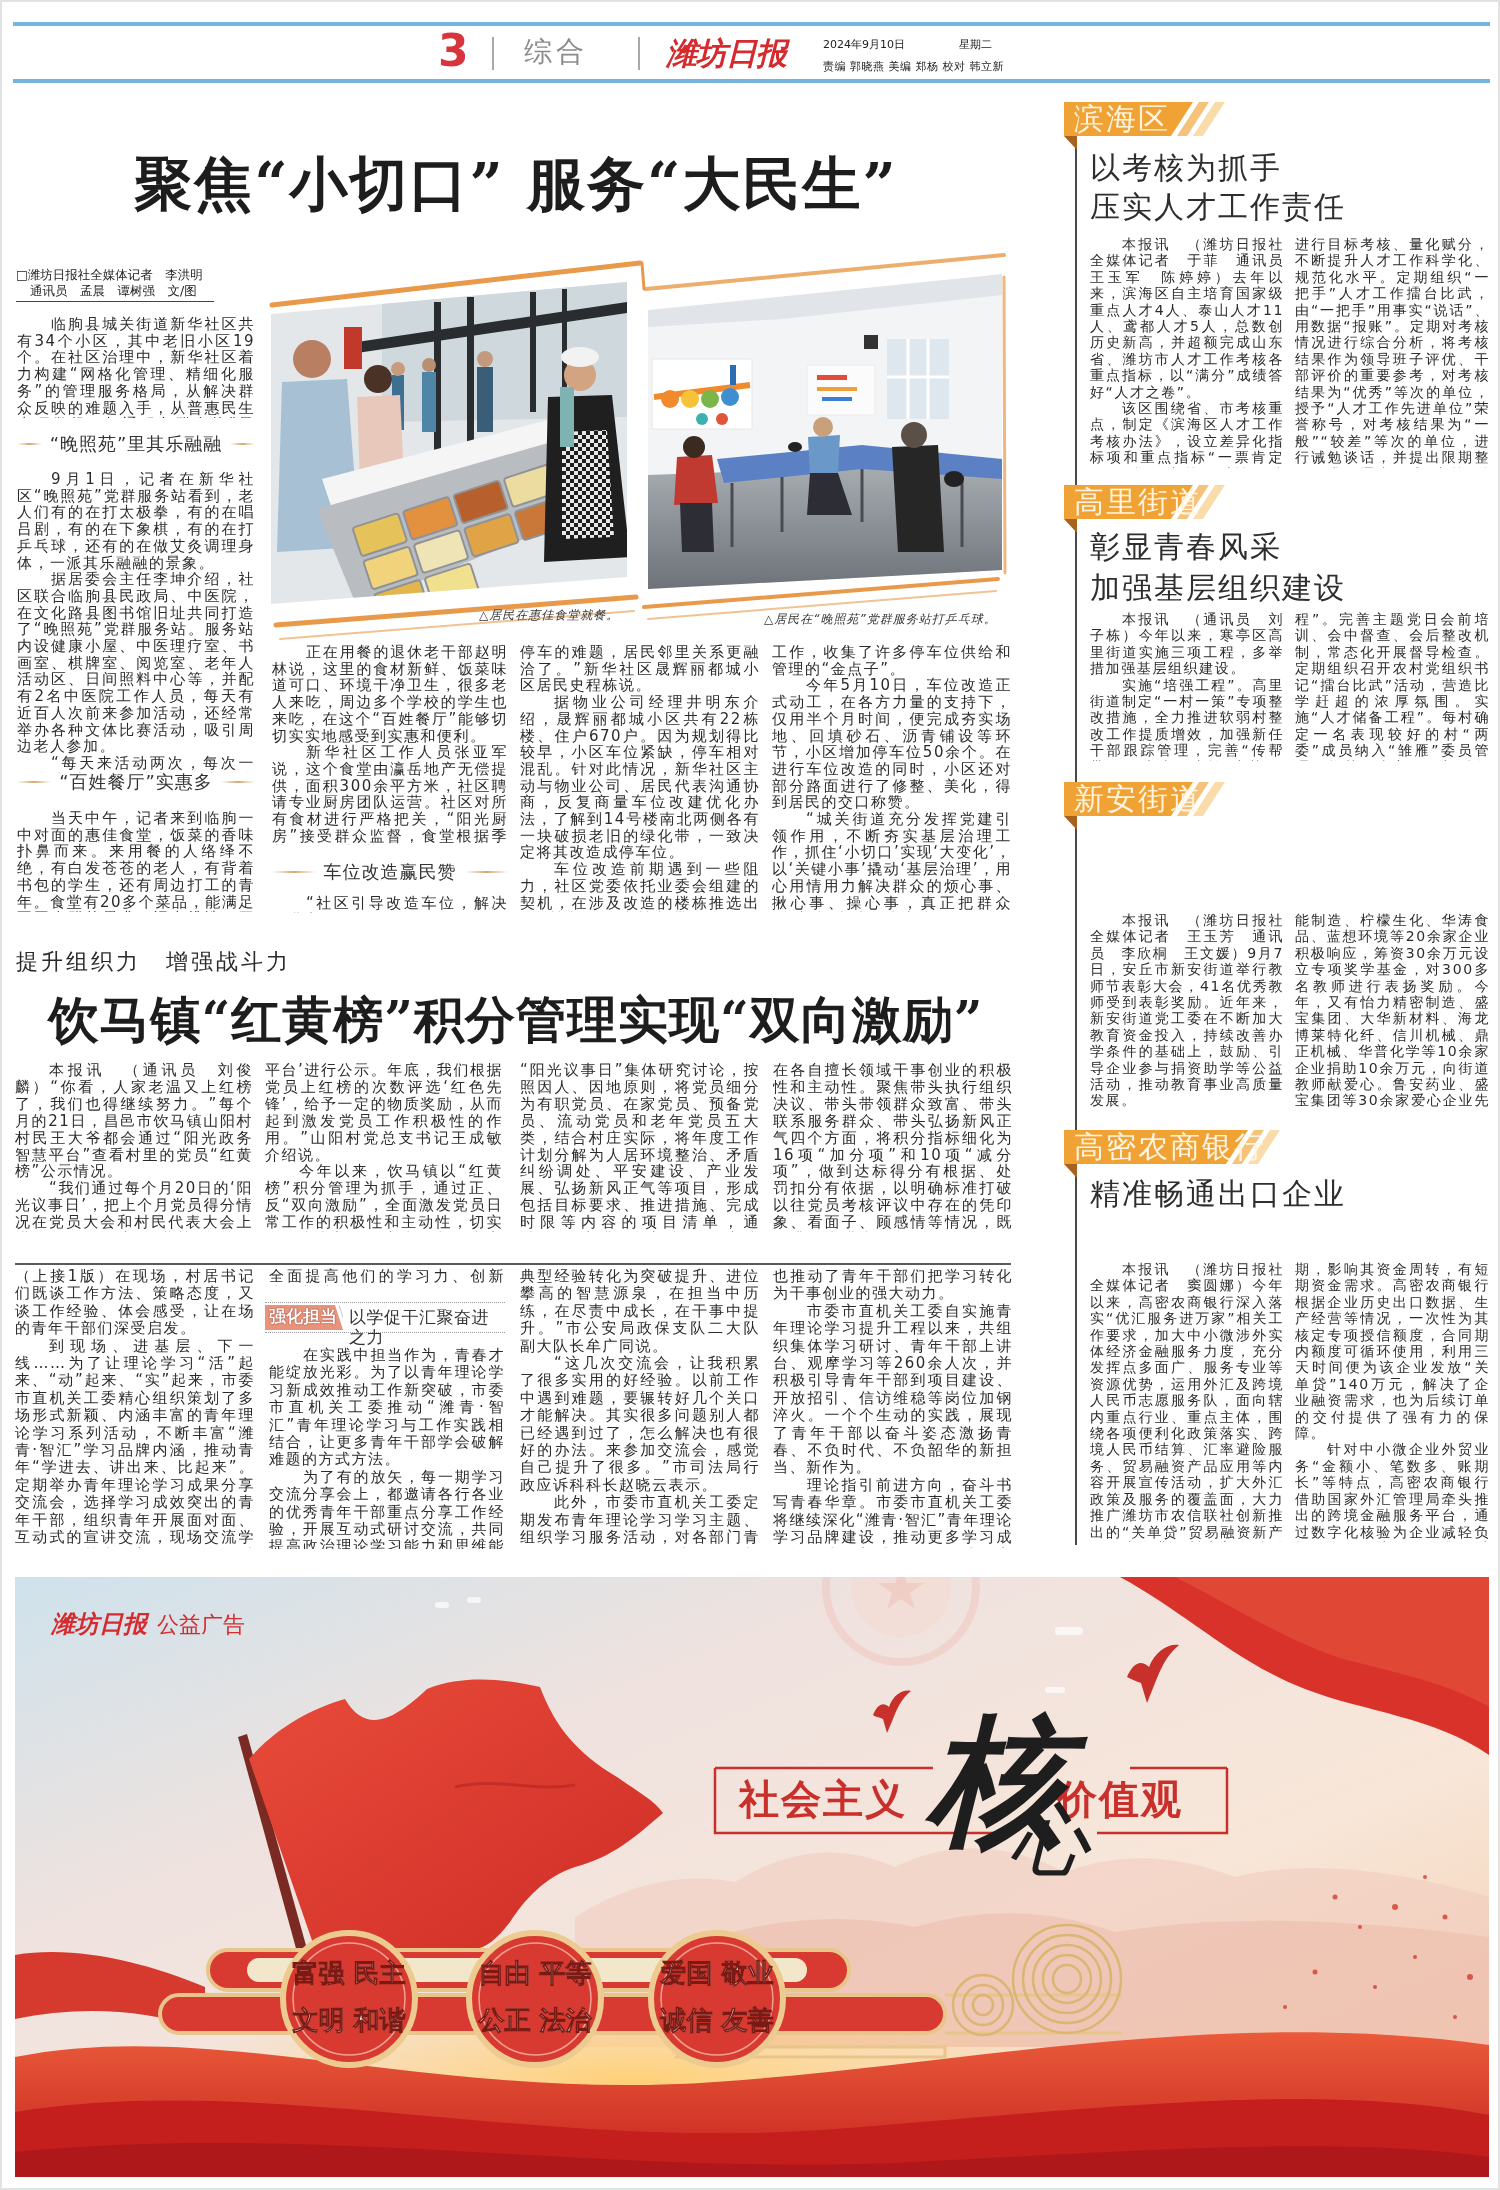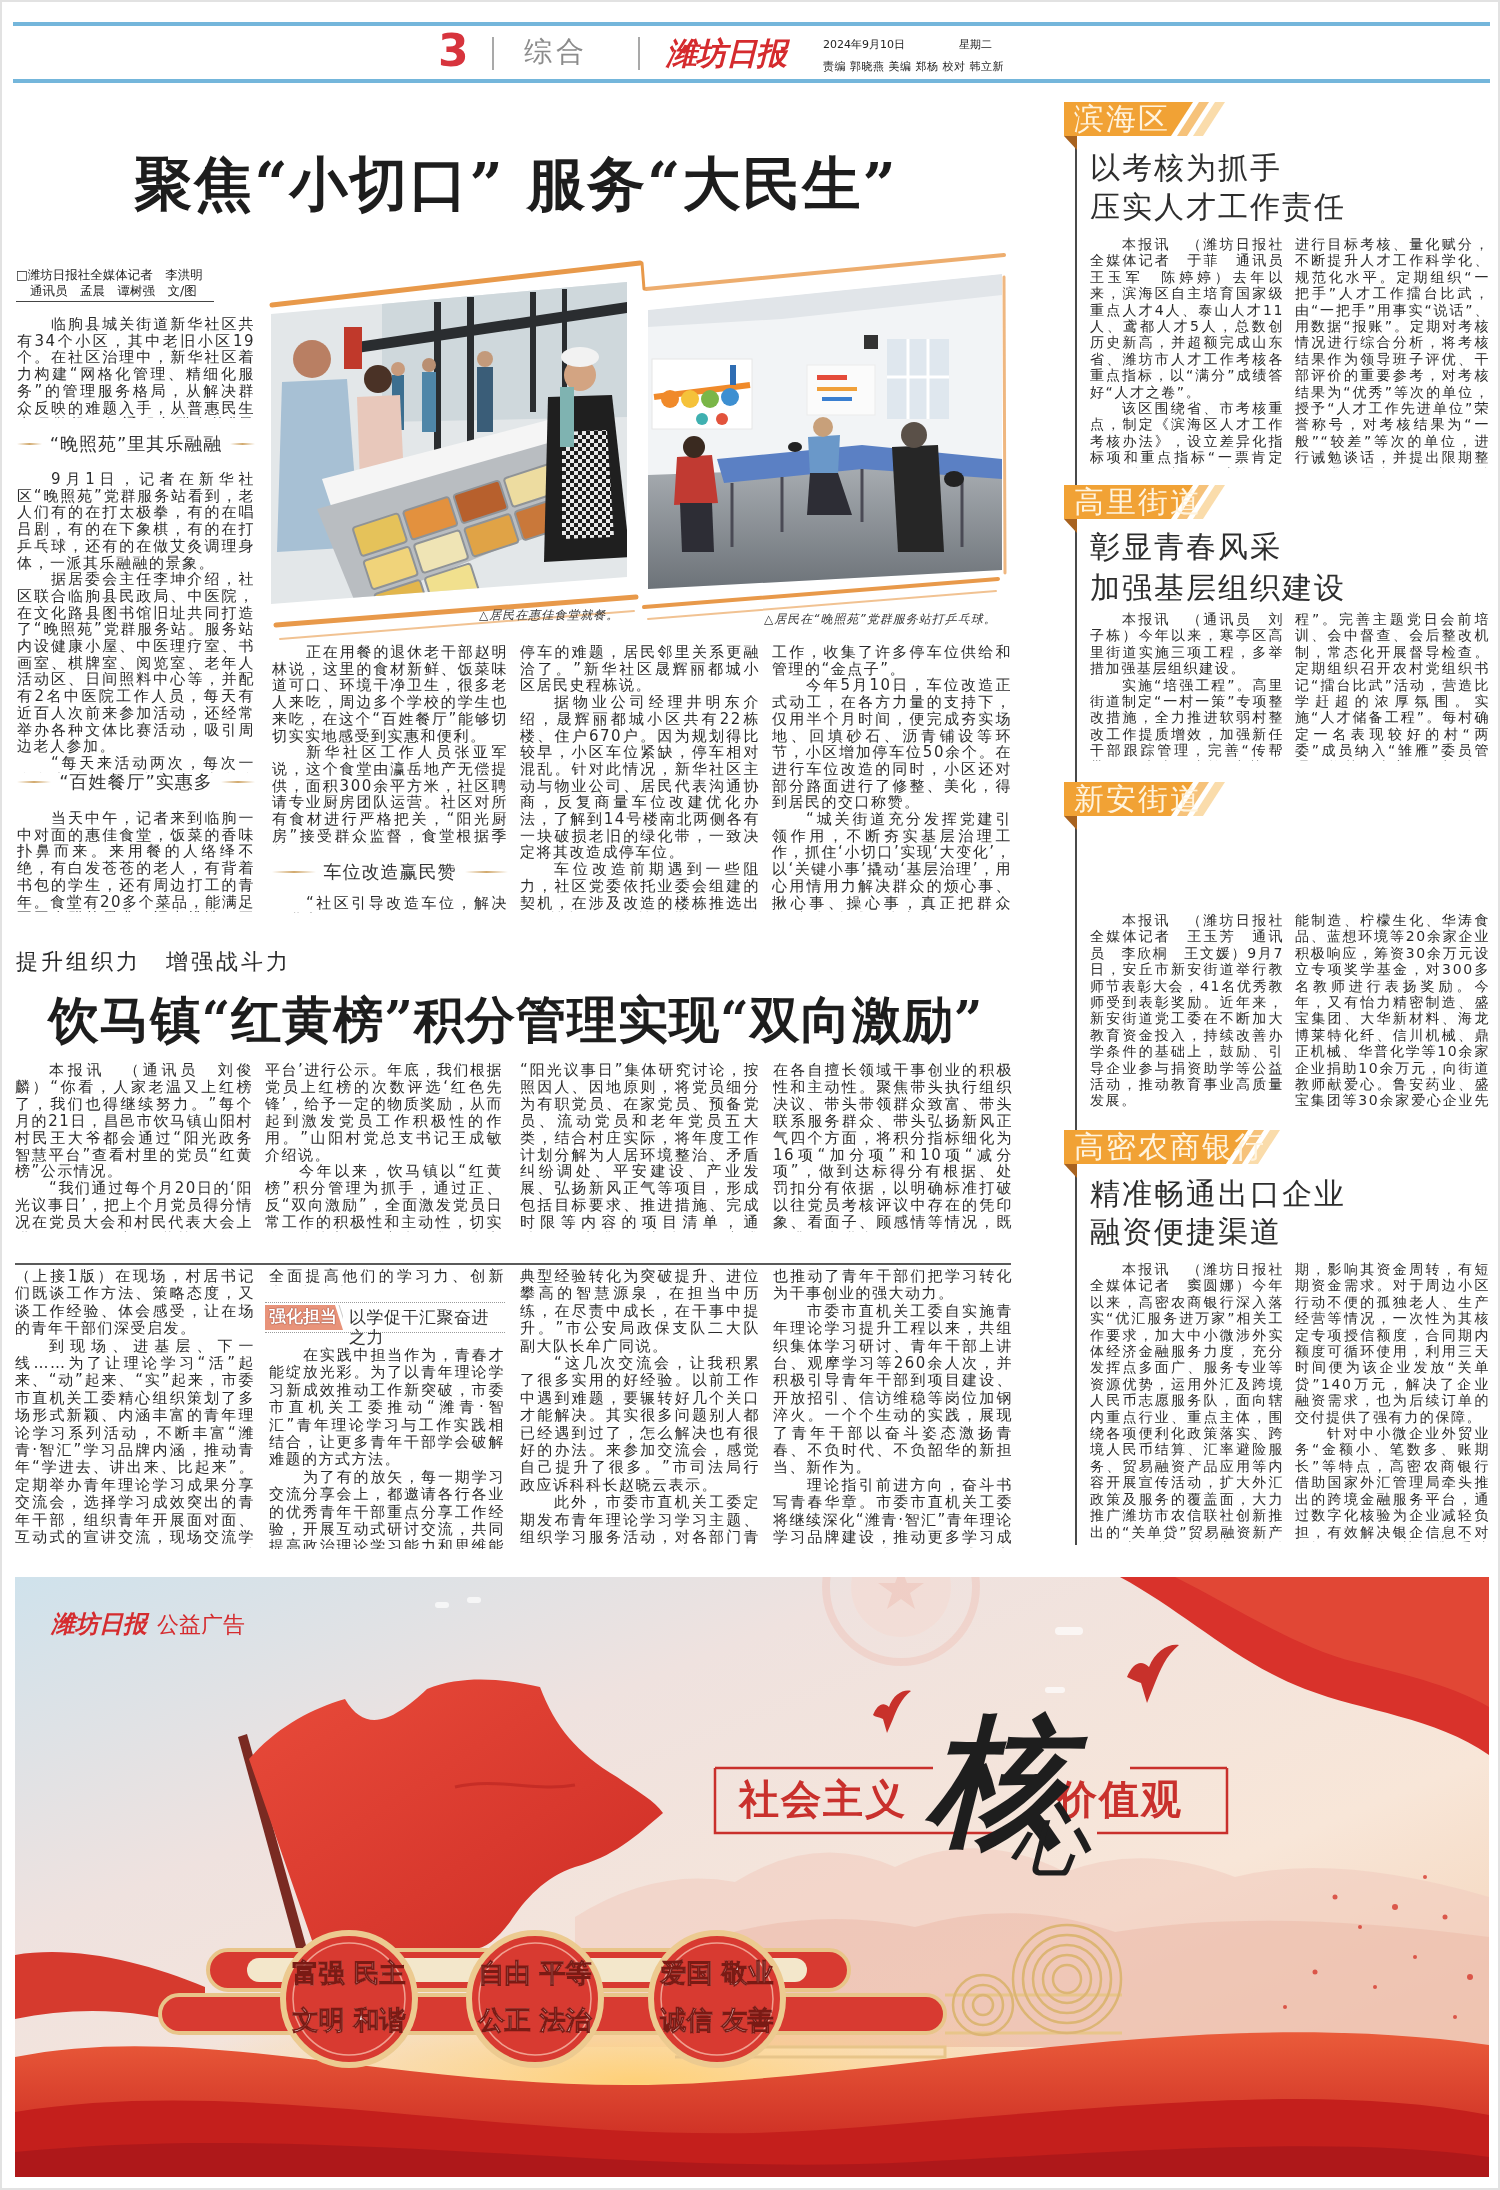--- a/index.html
+++ b/index.html
@@ -340,27 +340,26 @@
   <div class="sb-tab" style="top:1128px;width:220px">
     <svg width="220" height="48" viewBox="0 0 220 48">
       <polygon points="0,0 184,0 162,34 0,34" fill="#f1a235"></polygon>
       <polygon points="190,0 200,0 178,34 168,34" fill="#f6c27a"></polygon>
       <polygon points="206,0 216,0 194,34 184,34" fill="#fadcab"></polygon>
       <polygon points="0,34 13,34 13,48" fill="#a8621f"></polygon>
     </svg>
     <span class="lbl">高密农商银行</span>
   </div>
   <div class="sb-title" style="top:1174px">精准畅通出口企业</div>
-  <div class="sb-title" style="top:1212px">融资便捷渠道</div>
   <div class="sbcol" style="left:1088px;top:1259px;width:194px;height:281px">
     <p>本报讯　（潍坊日报社全媒体记者　窦圆娜）今年以来，高密农商银行深入落实“优汇服务进万家”相关工作要求，加大中小微涉外实体经济金融服务力度，充分发挥点多面广、服务专业等资源优势，运用外汇及跨境人民币志愿服务队，面向辖内重点行业、重点主体，围绕各项便利化政策落实、跨境人民币结算、汇率避险服务、贸易融资产品应用等内容开展宣传活动，扩大外汇政策及服务的覆盖面，大力推广潍坊市农信联社创新推出的“关单贷”贸易融资新产品，为企业不断注入金融活水。</p>
 
   </div>
   <div class="sbcol" style="left:1293px;top:1259px;width:195px;height:281px">
-    <p class="ni">期，影响其资金周转，有短期资金需求。对于周边小区行动不便的孤独老人、生产经营等情况，一次性为其核定专项授信额度，合同期内额度可循环使用，利用三天时间便为该企业发放“关单贷”140万元，解决了企业融资需求，也为后续订单的交付提供了强有力的保障。</p>
+    <p class="ni">期，影响其资金周转，有短期资金需求。高密农商银行根据企业历史出口数据、生产经营等情况，一次性为其核定专项授信额度，合同期内额度可循环使用，利用三天时间便为该企业发放“关单贷”140万元，解决了企业融资需求，也为后续订单的交付提供了强有力的保障。</p>
     <p>针对中小微企业外贸业务“金额小、笔数多、账期长”等特点，高密农商银行借助国家外汇管理局牵头推出的跨境金融服务平台，通过数字化核验为企业减轻负担，有效解决银企信息不对称问题，结合“关单贷”手续简化、用信便捷等特色优势，有效畅通了出口企业融资便捷渠道。</p>
   </div>
 
   <svg class="abs" style="left:13px;top:1575px" width="1474" height="600" viewBox="0 0 1474 600">
     <defs>
       <linearGradient id="adbg" x1="0" y1="0" x2="1" y2="1">
         <stop offset="0" stop-color="#cfe2ec"></stop>
         <stop offset="0.3" stop-color="#efe2df"></stop>
         <stop offset="0.65" stop-color="#f8e6d8"></stop>
         <stop offset="1" stop-color="#f2c9a5"></stop>

